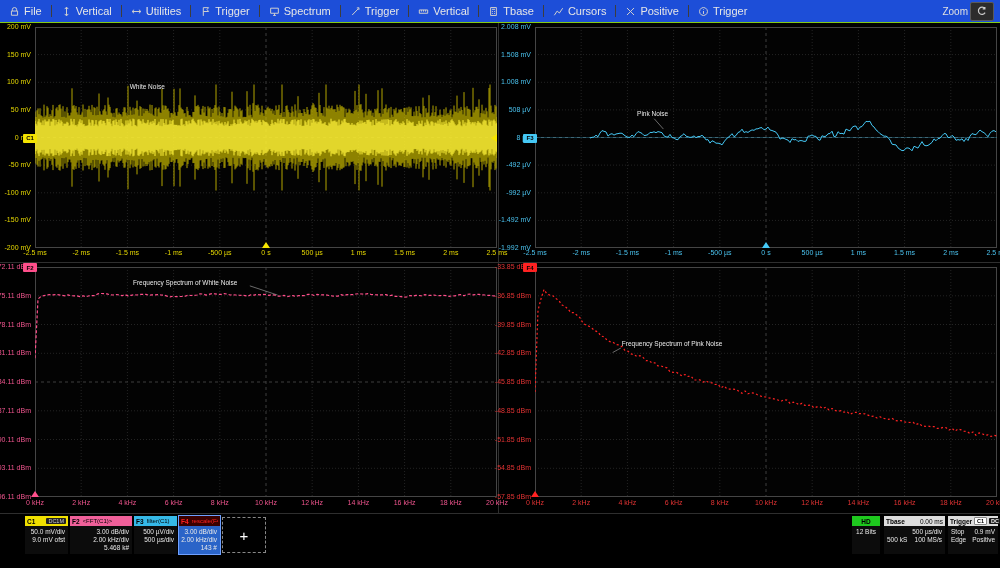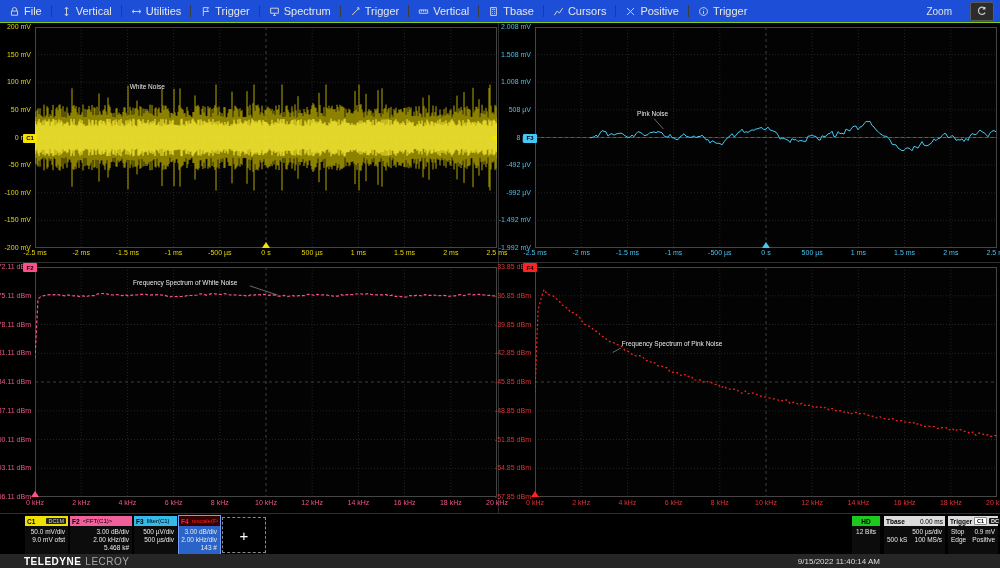--- a/index.html
+++ b/index.html
@@ -5,21 +5,21 @@
   html,body{margin:0;padding:0;background:#000;}
   .screen{position:relative;width:1000px;height:568px;background:#000;overflow:hidden;
           font-family:"Liberation Sans",sans-serif;-webkit-font-smoothing:antialiased;}
   
   .menubar{position:absolute;left:0;top:0;width:1000px;height:22px;background:#1d4ed8;
            display:flex;align-items:center;border-bottom:1px solid #84cc16;z-index:5;}
   .menu-item{display:flex;align-items:center;gap:4px;padding:0 9px;height:100%;
              color:#e6e6e6;font-size:11px;cursor:default;}
   .menu-item svg{display:block;}
   .menu-sep{width:1px;height:12px;background:#3d3d3d;}
-  .menu-zoom{margin-left:auto;display:flex;align-items:center;gap:18px;padding-right:6px;
+  .menu-zoom{margin-left:auto;display:flex;align-items:center;gap:2px;padding-right:6px;
              color:#e0e0e0;font-size:10px;}
   .zoom-btn{width:22px;height:17px;border:1px solid #5a5a5a;background:#2c2c2c;
             display:flex;align-items:center;justify-content:center;border-radius:2px;}
   
   .plot-svg{position:absolute;background:#030303;}
   .ylab{position:absolute;}
   .ylab span{position:absolute;right:2px;font-size:7px;white-space:nowrap;}
   .xlab{position:absolute;height:10px;}
   .xlab span{position:absolute;font-size:7px;transform:translateX(-50%);white-space:nowrap;}
   .marker{position:absolute;width:14px;height:9px;font-size:6px;font-weight:bold;color:#000;
@@ -444,19 +444,13 @@
         <span>Stop</span>
         <span>0.9 mV</span>
       </div>
       <div class="row-between">
         <span>Edge</span>
         <span>Positive</span>
       </div>
     </div>
   </div>
 
-  <div class="statusbar">
-    <span class="brand">
-      <span>TELEDYNE</span><span class="brand-light">LECROY</span>
-    </span>
-    <span class="datetime">9/15/2022 11:40:14 AM</span>
-  </div>
 </div>
 
 </body></html>

